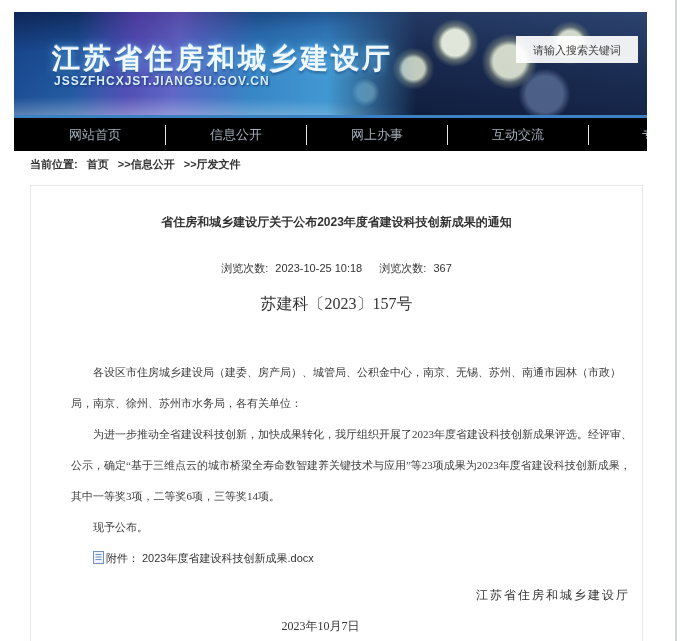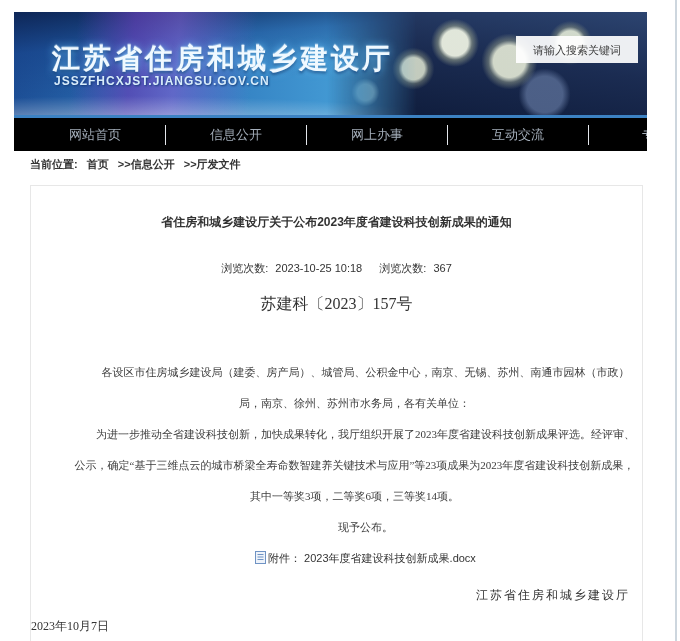--- a/index.html
+++ b/index.html
@@ -82,31 +82,30 @@
   .article-title { margin:28px 28px 0; text-align:center; font-size:12px; font-weight:bold; color:#333; }
   .article-meta { margin-top:30px; text-align:center; font-size:11px; color:#333; }
   .article-meta .m-val { margin-left:4px; }
   .article-meta .m-label2 { margin-left:14px; }
   .doc-number { margin-top:18px; text-align:center; font-size:16px; color:#333; font-family:"Liberation Serif", serif; }
 
   .article-body {
     margin:42px 4px 0 40px; width:567px;
     font-size:11px; line-height:31px; color:#3c3c3c;
     font-family:"Liberation Serif", serif;
-    text-align:center;
   }
   .article-body p { margin:0; text-indent:2em; }
 
   .attachment-line { text-indent:2em; line-height:31px; font-size:11px; color:#333; font-family:"Liberation Sans", sans-serif; }
   .attachment-icon svg { vertical-align:-2px; }
   .attachment-label { margin-left:2px; }
   .attachment-link { color:#333; text-decoration:none; margin-left:3px; }
 
   .signature { margin:6px 12px 0 0; text-align:right; font-size:12px; letter-spacing:2px; color:#333; line-height:31px; font-family:"Liberation Serif", serif; }
-  .sign-date { margin:0 32px 0 0; text-align:left; font-size:12px; color:#333; line-height:31px; font-family:"Liberation Serif", serif; }
+  .sign-date { margin:0 32px 0 0; text-align:center; font-size:12px; color:#333; line-height:31px; font-family:"Liberation Serif", serif; }
 </style>
 </head>
 <body>
 
 <div class="page-edge-line"></div>
 
 <div class="site">
 
   <header class="banner">
     <div class="banner-photo"></div>

